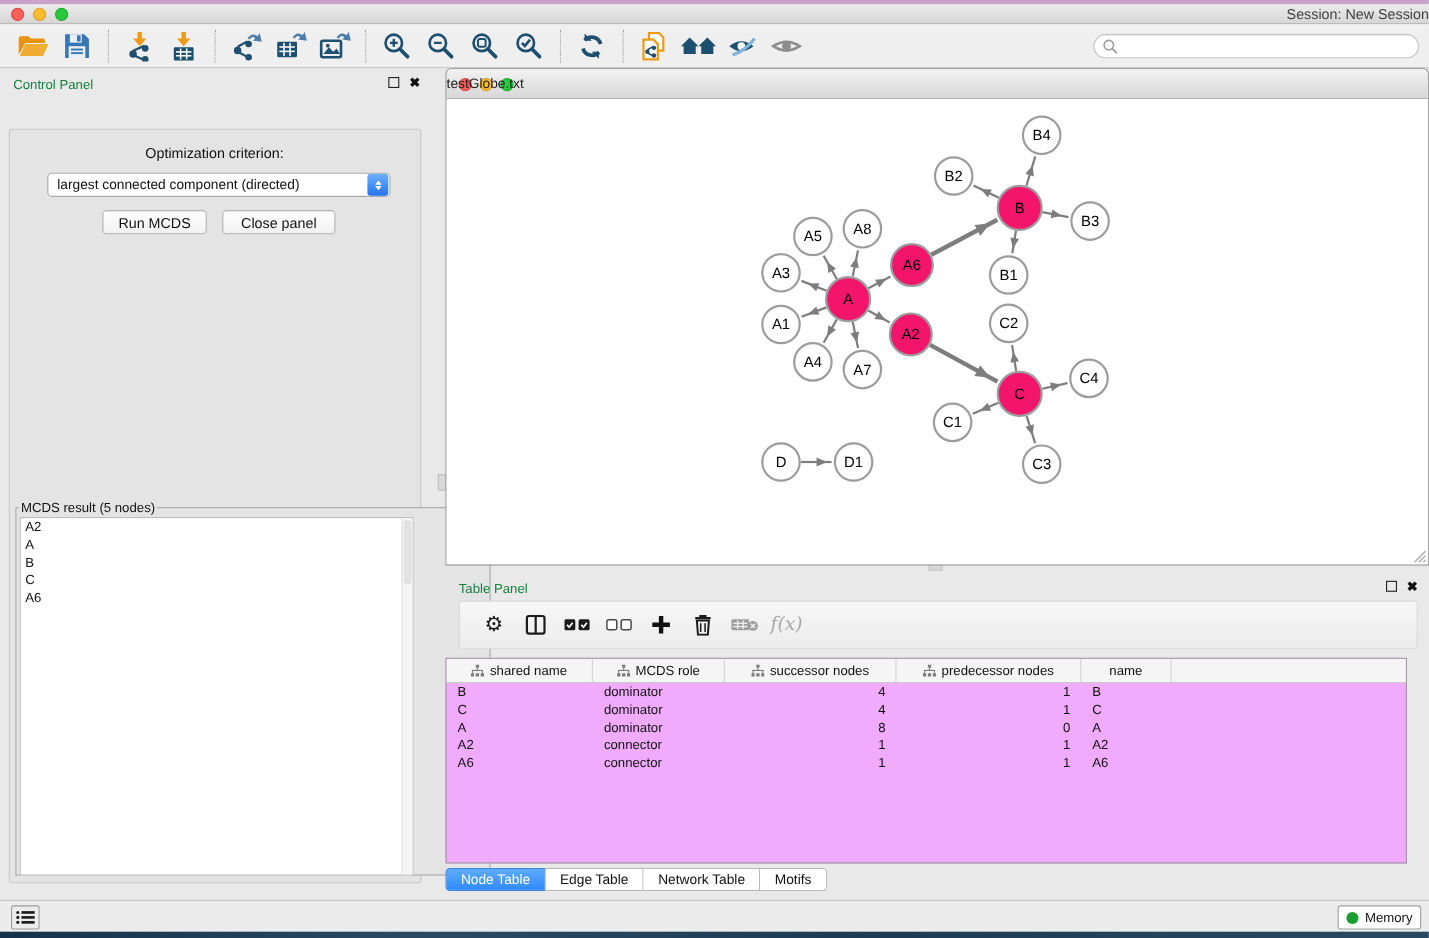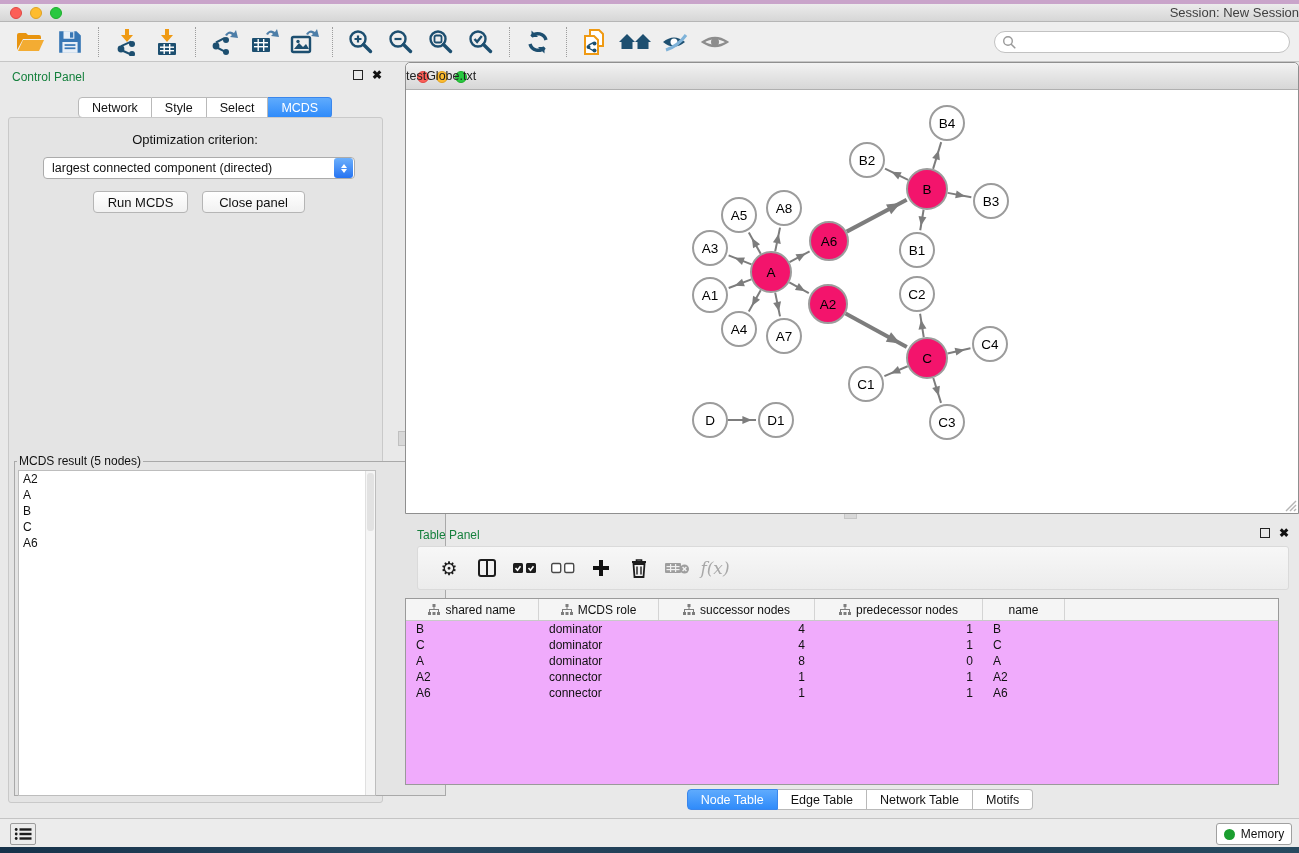--- a/index.html
+++ b/index.html
@@ -102,21 +102,21 @@
      background:#f0abfc; border:1px solid #9a9a9a; }
   .thead { display:flex; height:22px; background:#f5f5f5; border-bottom:1px solid #c9c9c9; }
   .th { display:flex; align-items:center; justify-content:center; gap:5px; font-size:12px; color:#111;
      border-right:1px solid #d4d4d4; overflow:hidden; }
   .th:last-child { border-right:none; }
   .tbody .tr { display:flex; height:16px; }
   .td { font-size:12px; color:#111; line-height:16px; overflow:hidden; white-space:nowrap; }
   .td.r { text-align:right; padding-right:10px; }
   .td.l { padding-left:10px; }
 
-  .tp-tabs { left:16px; right:0; top:269px; justify-content:center; }
+  .tp-tabs { left:0; right:0; top:269px; justify-content:flex-start; }
 
   
   .statusbar { position:absolute; left:0; top:818px; width:1299px; height:29px; background:#ececec; border-top:1px solid #c4c4c4; }
   .list-btn { position:absolute; left:10px; top:4px; width:26px; height:22px; background:#ececec;
      border:1px solid #9c9c9c; border-radius:2px; display:flex; align-items:center; justify-content:center; }
   .memory-btn { position:absolute; right:7px; top:4px; width:76px; height:22px; background:#fff;
      border:1px solid #a0a0a0; border-radius:3px; display:flex; align-items:center; justify-content:center; gap:6px;
      font-size:12px; color:#111; }
   .memory-dot { width:11px; height:11px; border-radius:50%; background:#1a9e2f; }
 </style>
@@ -295,26 +295,20 @@
       <input type="text" value="" style="">
     </div>
   </div>
 
   <div class="control-panel">
     <div class="panel-header">Control Panel</div>
     <div class="panel-ctrl cp-ctrl">
       <span class="float-glyph"></span>
       <span class="close-glyph">✖</span>
     </div>
-    <div class="tabrow cp-tabs" id="cp-tabs">
-        <div class="tab">Network</div>
-        <div class="tab">Style</div>
-        <div class="tab">Select</div>
-        <div class="tab selected">MCDS</div>
-      </div>
     <div class="cp-inner"></div>
     <div class="opt-label">Optimization criterion:</div>
     <div class="combo">
       <span class="val">largest connected component (directed)</span>
       <span class="stepper">
           <span class="up"></span>
           <span class="dn"></span>
         </span>
     </div>
     <div class="btn btn-run">Run MCDS</div>

